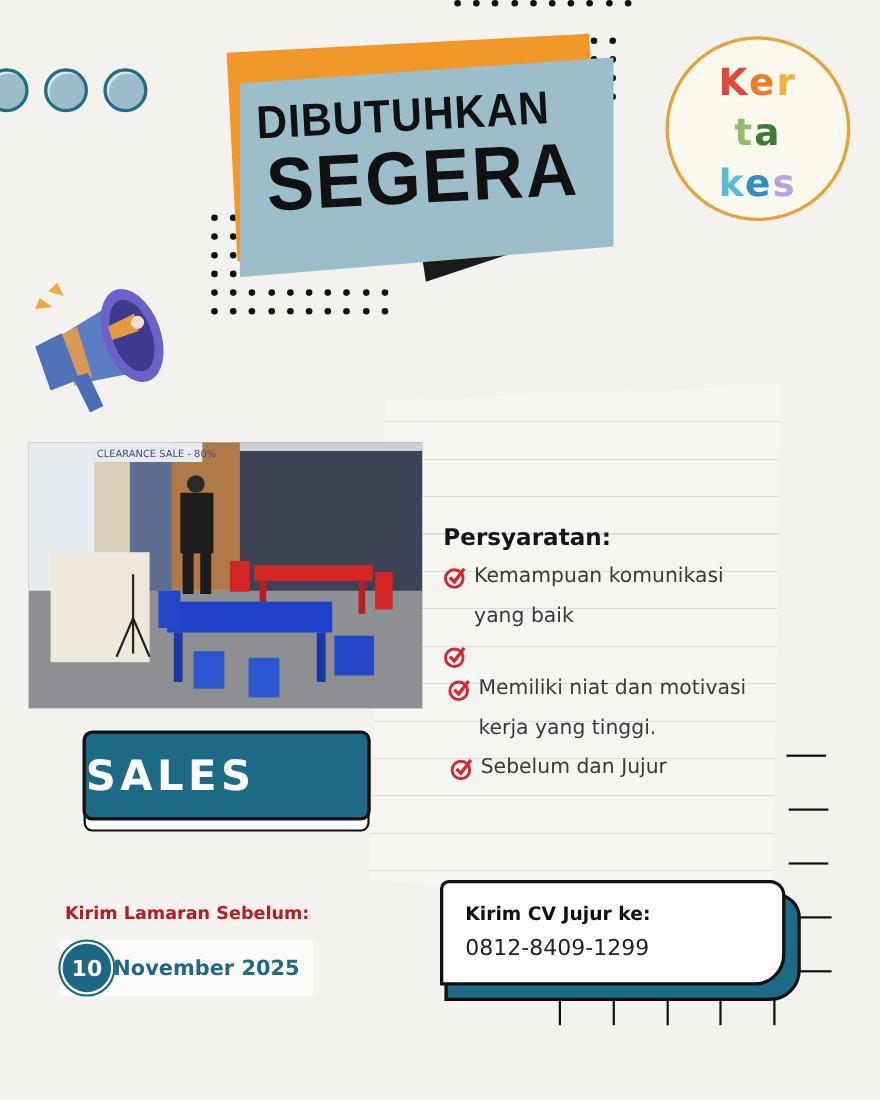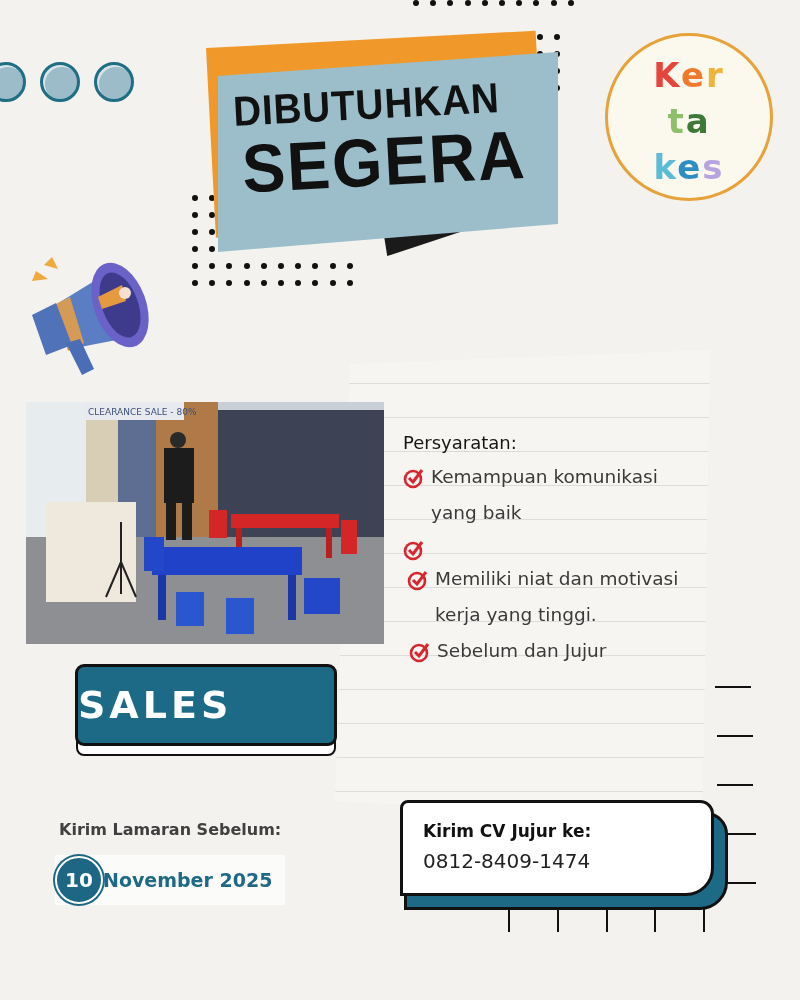--- a/index.html
+++ b/index.html
@@ -21,32 +21,32 @@
   .logo .row{font-size:34px;line-height:46px;letter-spacing:2px;}
   
   .mega{position:absolute;left:22px;top:245px;width:140px;height:130px;}
   
   .paper{position:absolute;left:335px;top:350px;width:375px;height:470px;background:#f6f5f1;clip-path:polygon(4% 3%,100% 0,98% 100%,0 96%);
     background-image:repeating-linear-gradient(180deg,transparent 0,transparent 33px,#dcdcdc 33px,#dcdcdc 34px);}
   
   .photo{position:absolute;left:26px;top:402px;width:358px;height:242px;overflow:hidden;background:#a3a3a3;}
   
   .reqs{position:absolute;left:403px;top:432px;width:320px;}
-  .reqs-title{font-weight:normal;font-size:18px;color:#161616;margin-bottom:6px;}
+  .reqs-title{font-weight:bold;font-size:21px;color:#161616;margin-bottom:6px;margin-top:44px;}
   .req{display:flex;align-items:flex-start;font-size:18.5px;color:#3a3a3a;line-height:36px;}
   .check{flex:0 0 22px;height:22px;margin-top:8px;margin-right:6px;}
   
   .tick-h{position:absolute;height:2px;width:36px;background:#111;}
   .tick-v{position:absolute;width:2px;height:28px;background:#111;}
   
   .sales-shadow{position:absolute;left:76px;top:678px;width:256px;height:74px;border:2px solid #111;border-radius:8px;background:#fff;}
   .sales{position:absolute;left:75px;top:664px;width:256px;height:76px;border:3px solid #111;border-radius:9px;background:#1c6a86;display:flex;align-items:center;justify-content:flex-start;}
   .sales span{color:#fff;font-weight:bold;font-size:38px;letter-spacing:4px;}
   
-  .dl-label{position:absolute;left:59px;top:820px;color:#404040;font-weight:bold;font-size:16px;}
+  .dl-label{position:absolute;left:59px;top:820px;color:#b91c1c;font-weight:bold;font-size:16px;}
   .dl-row{position:absolute;left:55px;top:855px;width:230px;height:50px;background:#fbfbfa;display:flex;align-items:center;}
   .dl-day{width:44px;height:44px;border-radius:50%;background:#1d6784;border:2px solid #fff;box-shadow:0 0 0 2px #1d6784;color:#fff;font-weight:bold;font-size:20px;display:flex;align-items:center;justify-content:center;}
   .dl-month{color:#1e6a86;font-weight:bold;font-size:19px;margin-left:0;}
   
   .cv-shadow{position:absolute;left:404px;top:812px;width:318px;height:92px;background:#1c6a86;border:3px solid #111;border-radius:0 22px 28px 0;}
   .cv{position:absolute;left:400px;top:800px;width:308px;height:90px;background:#fff;border:3px solid #111;border-radius:8px 14px 28px 0;}
   .cv-title{position:absolute;left:20px;top:18px;font-weight:bold;font-size:17px;color:#111;}
   .cv-phone{position:absolute;left:20px;top:46px;font-size:20px;color:#222;}
 </style>
 </head>
@@ -232,14 +232,14 @@
 
 <div class="dl-label">Kirim Lamaran Sebelum:</div>
 <div class="dl-row">
   <div class="dl-day">10</div>
   <div class="dl-month">November 2025</div>
 </div>
 
 <div class="cv-shadow"></div>
 <div class="cv">
   <div class="cv-title">Kirim CV Jujur ke:</div>
-  <div class="cv-phone">0812-8409-1474</div>
+  <div class="cv-phone">0812-8409-1299</div>
 </div>
 
 </body></html>

